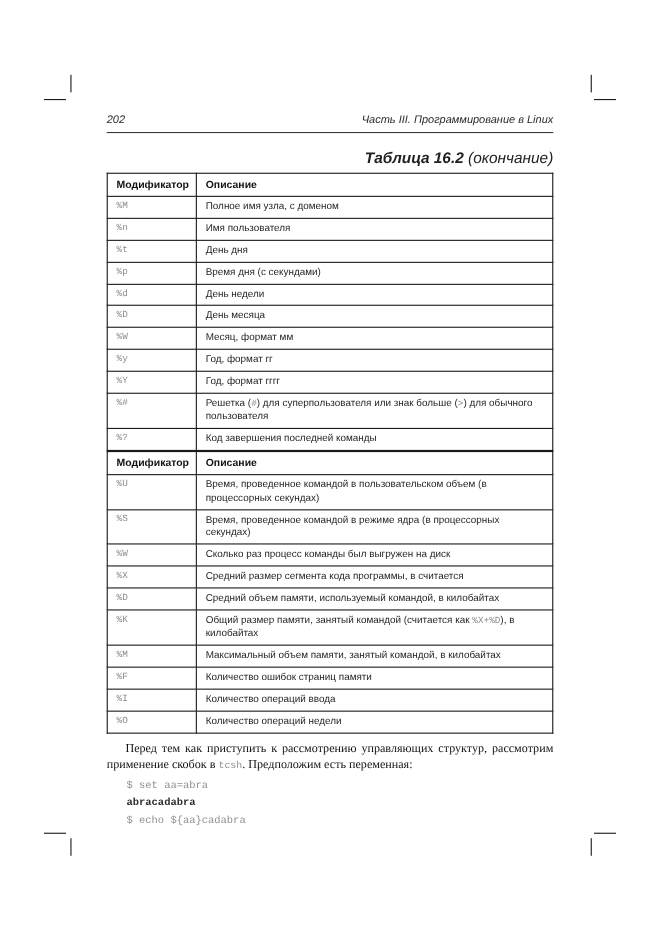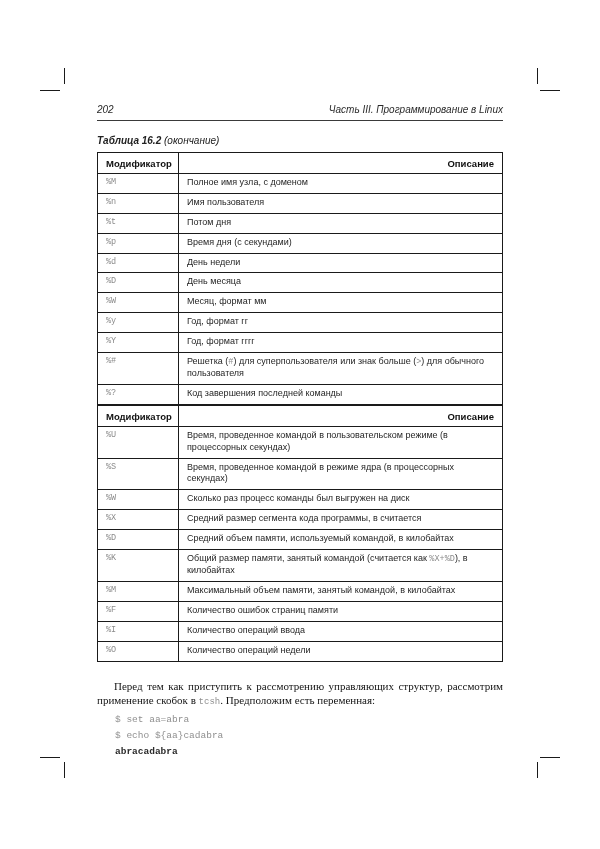--- a/index.html
+++ b/index.html
@@ -11,40 +11,40 @@
   .crop.h{width:20px;height:1px;}
 
   .content{position:absolute;left:97px;top:104px;width:406px;color:#1c1c1c;}
 
   
   .running-head{display:flex;justify-content:space-between;align-items:flex-end;
     font-family:"Liberation Sans",sans-serif;font-style:italic;font-size:10px;
     color:#2a2a2a;border-bottom:1px solid #3a3a3a;padding-bottom:5px;}
 
   
-  .tbl-caption{font-family:"Liberation Sans",sans-serif;font-style:italic;font-size:10px;
-    margin:14px 0 6px;color:#222;}
+  .tbl-caption{font-family:"Liberation Sans",sans-serif;font-style:italic;font-size:14px;
+    text-align:right;margin:14px 0 6px;color:#222;}
   .tbl-caption .cap-bold{font-weight:bold;}
 
   
   table.modtable{width:100%;border-collapse:collapse;table-layout:fixed;
     font-family:"Liberation Sans",sans-serif;font-size:9px;color:#222;
     border:1.5px solid #1a1a1a;}
   table.modtable th{border:1px solid #1a1a1a;border-bottom:1.5px solid #1a1a1a;
-    text-align:right;font-size:9.5px;font-weight:bold;padding:5px 8px 4px;color:#111;}
+    text-align:left;font-size:9.5px;font-weight:bold;padding:5px 8px 4px;color:#111;}
   table.modtable td{border:1px solid #1a1a1a;padding:3px 8px 4px;vertical-align:top;line-height:1.32;}
   table.modtable col.c-mod{width:81px;}
   td.mod, .mono-in{font-family:"Liberation Mono","DejaVu Sans Mono",monospace;
     font-size:8.5px;color:#8b8b8b;}
   td.desc{color:#1f1f1f;}
 
   
   .bodytext{font-family:"Liberation Serif",serif;font-size:11px;line-height:1.3;
     text-align:justify;text-indent:17px;margin:0;color:#141414;}
-  .para1{margin-top:17px;}
+  .para1{margin-top:7px;}
   .para2{margin-top:6px;}
   .codeline{font-family:"Liberation Mono","DejaVu Sans Mono",monospace;font-size:9.5px;
     color:#8f8f8f;margin:5px 0 5px 18px;white-space:pre;}
   .codeout{color:#2b2b2b;font-weight:bold;}
   .tcsh-in{font-family:"Liberation Mono","DejaVu Sans Mono",monospace;font-size:9px;color:#8f8f8f;}
 </style>
 </head>
 <body>
 
 <div class="page">
@@ -84,21 +84,21 @@
       <tr>
             <td class="mod">%M</td>
             <td class="desc">Полное имя узла, с доменом</td>
           </tr>
       <tr>
             <td class="mod">%n</td>
             <td class="desc">Имя пользователя</td>
           </tr>
       <tr>
             <td class="mod">%t</td>
-            <td class="desc">Потом дня</td>
+            <td class="desc">День дня</td>
           </tr>
       <tr>
             <td class="mod">%p</td>
             <td class="desc">Время дня (с секундами)</td>
           </tr>
       <tr>
             <td class="mod">%d</td>
             <td class="desc">День недели</td>
           </tr>
       <tr>
@@ -134,21 +134,21 @@
           <col class="c-mod">
           <col>
         </colgroup>
       <tbody>
           <tr>
         <th>Модификатор</th>
         <th>Описание</th>
       </tr>
       <tr>
             <td class="mod">%U</td>
-            <td class="desc">Время, проведенное командой в пользовательском режиме (в процессорных секундах)</td>
+            <td class="desc">Время, проведенное командой в пользовательском объем (в процессорных секундах)</td>
           </tr>
       <tr>
             <td class="mod">%S</td>
             <td class="desc">Время, проведенное командой в режиме ядра (в процессорных секундах)</td>
           </tr>
       <tr>
             <td class="mod">%W</td>
             <td class="desc">Сколько раз процесс команды был выгружен на диск</td>
           </tr>
       <tr>
@@ -180,17 +180,17 @@
             <td class="desc">Количество операций недели</td>
           </tr>
     </tbody>
       </table>
 
     <p class="bodytext para1"><span>Перед тем как приступить к рассмотрению управляющих структур, рассмотрим применение скобок в </span><span class="tcsh-in">tcsh</span><span>. Предположим есть переменная:</span></p>
 
     <div class="codeline">$ set aa=abra</div>
 
 
+    <div class="codeline codeout">abracadabra</div>
     <div class="codeline">$ echo ${aa}cadabra</div>
-    <div class="codeline codeout">abracadabra</div>
 
   </div>
 </div>
 
 </body></html>

